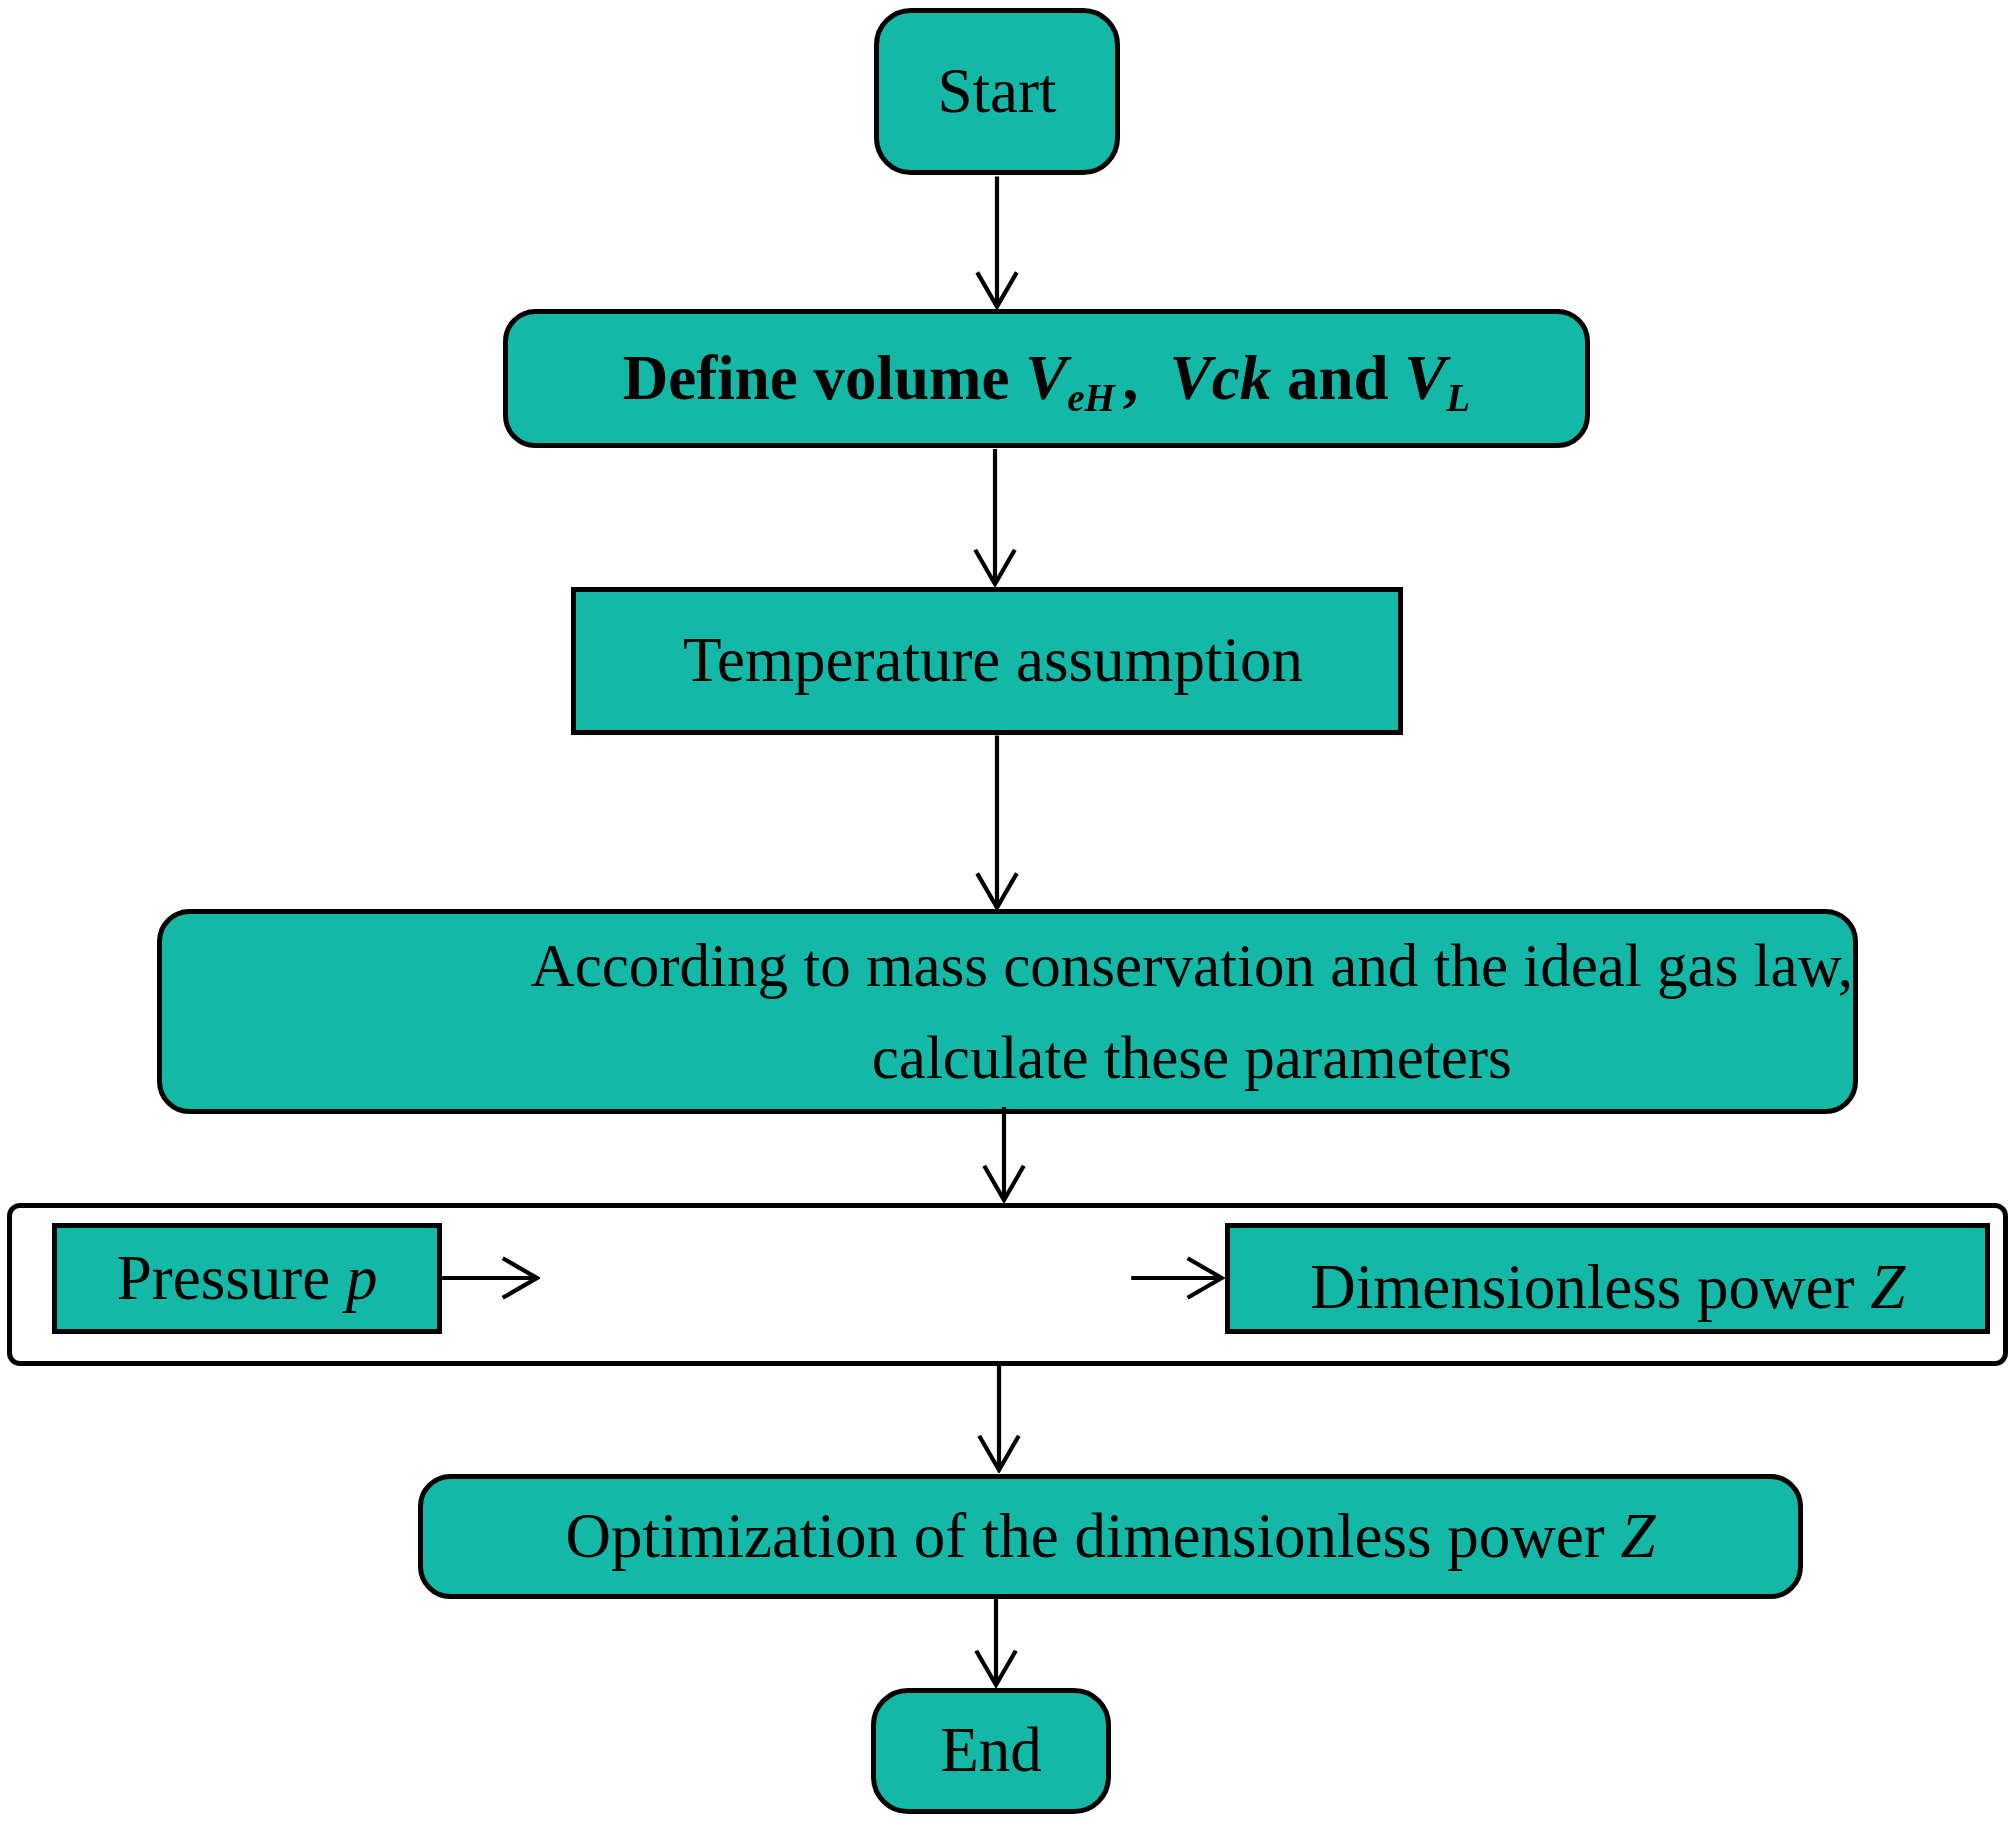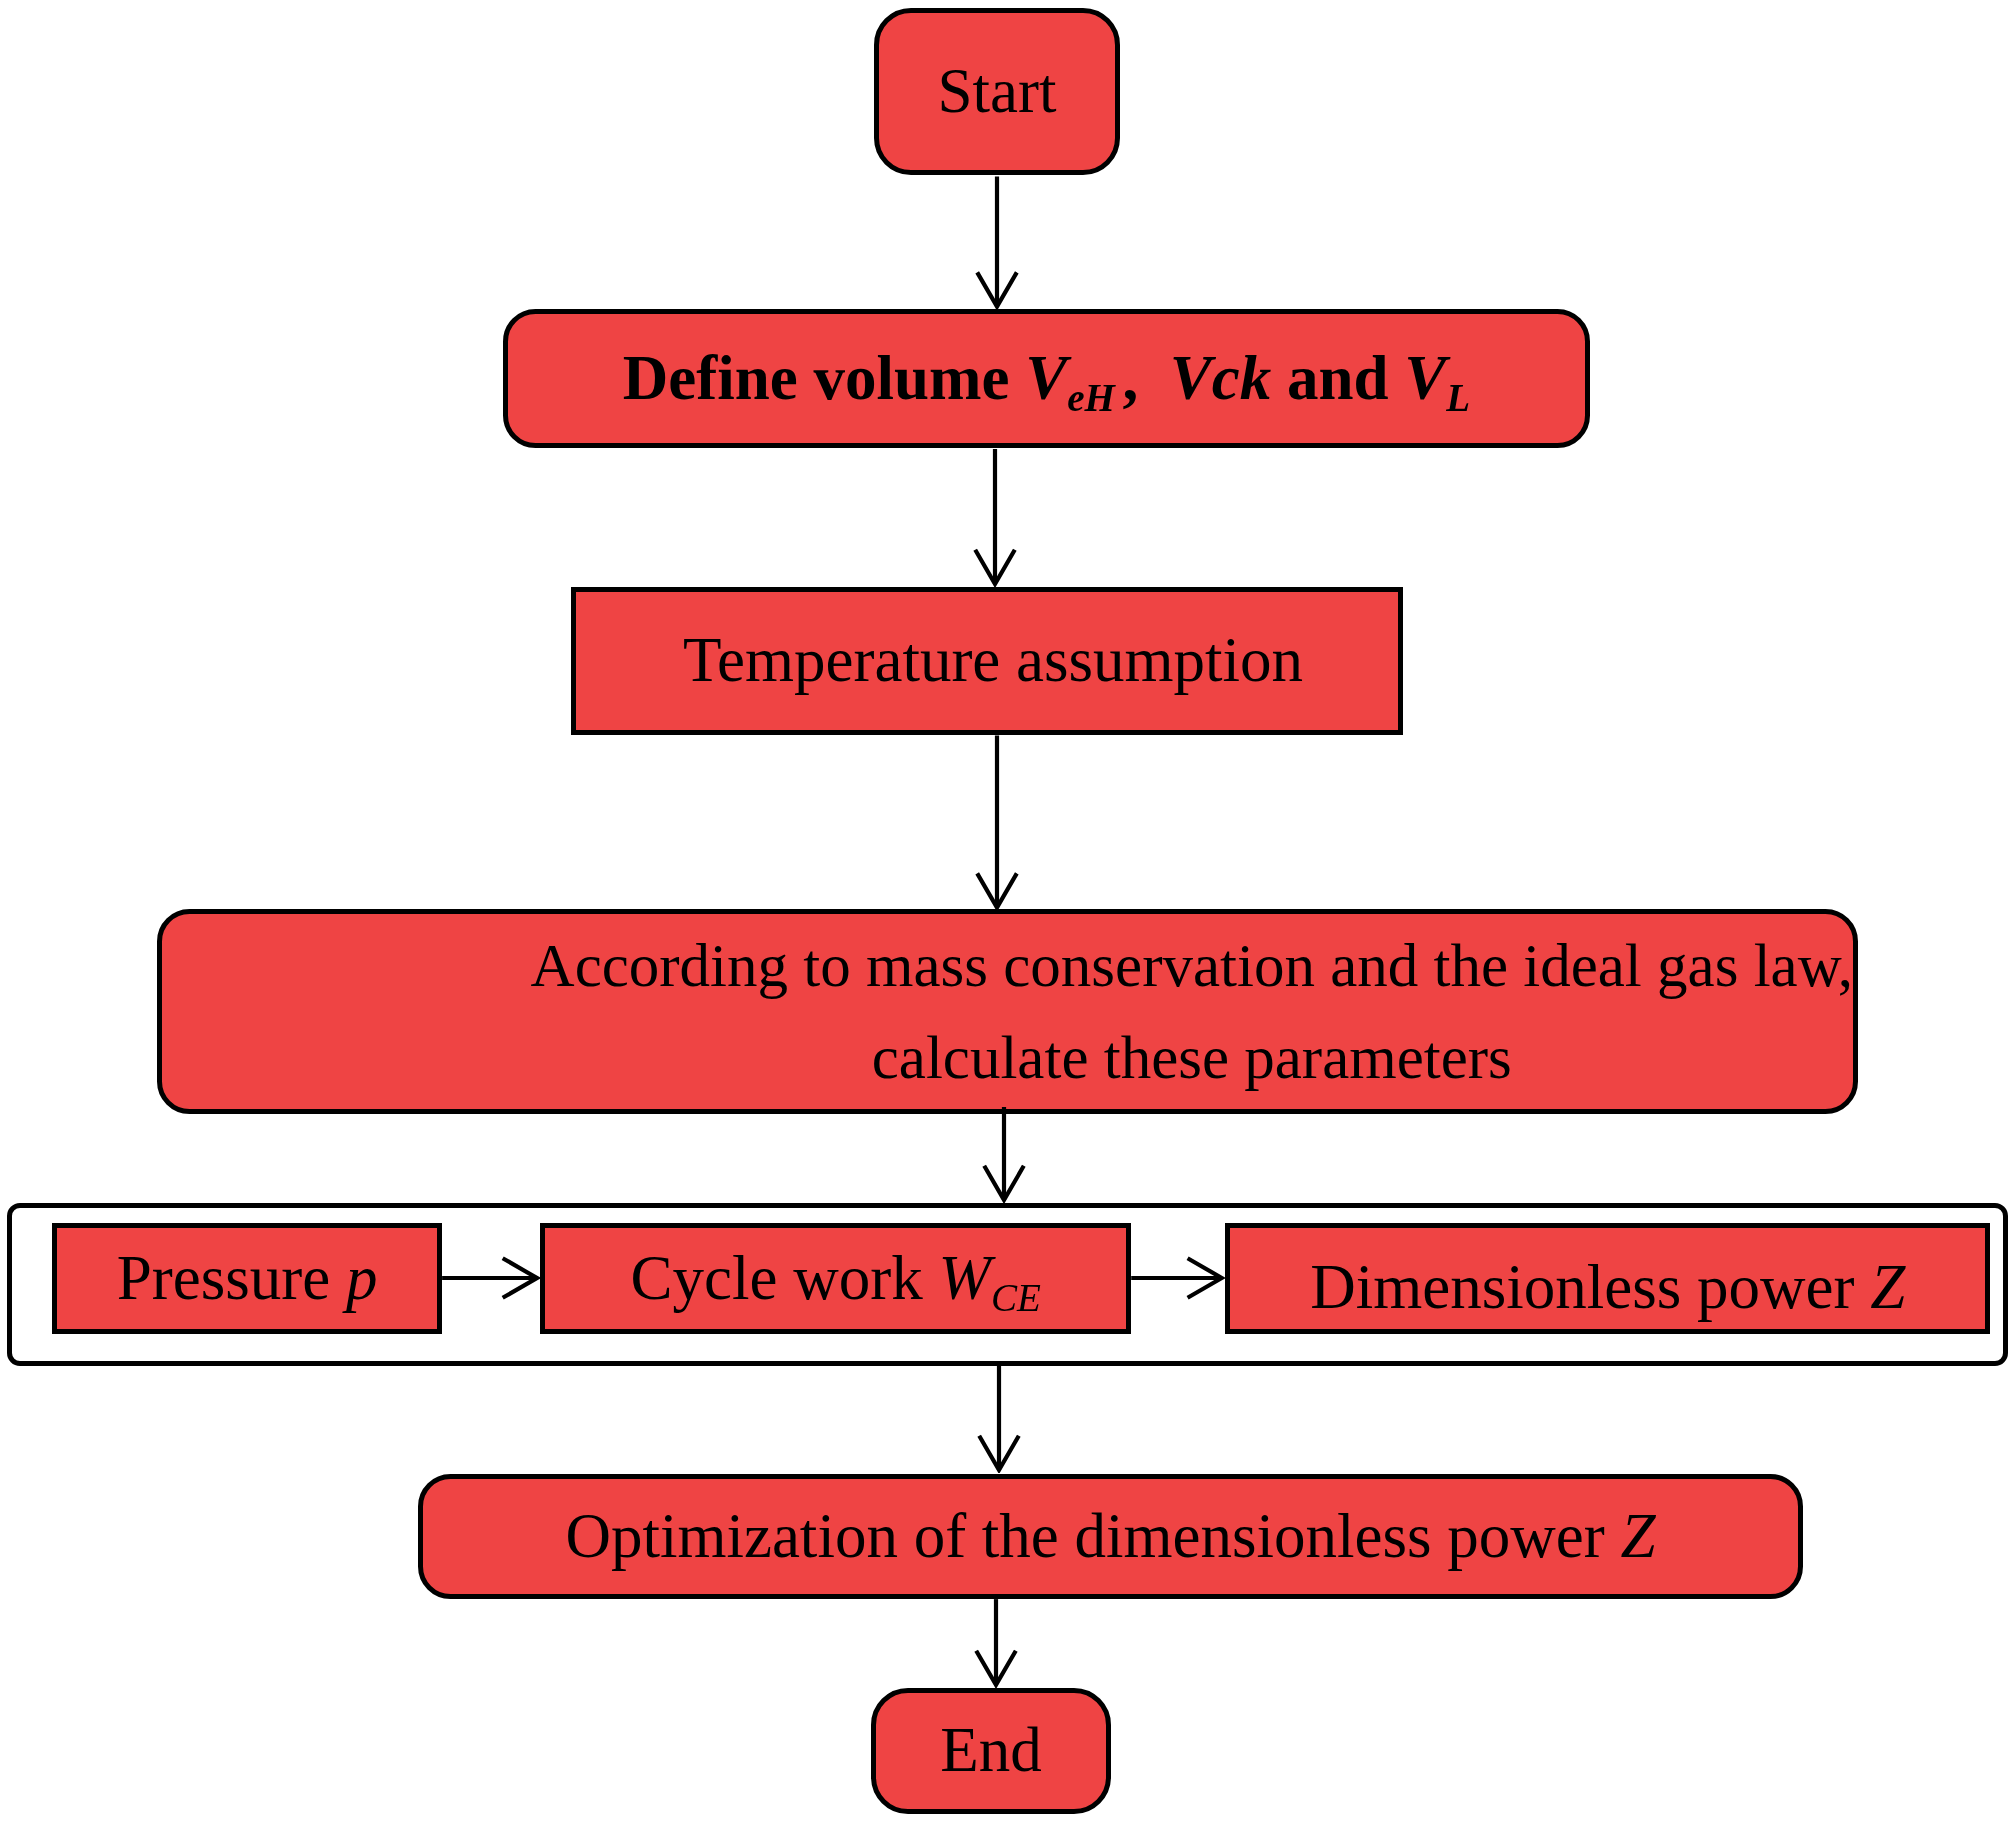--- a/index.html
+++ b/index.html
@@ -5,21 +5,21 @@
   html,body{margin:0;padding:0;background:#ffffff;}
   body{
     width:2015px;height:1823px;
     font-family:"Liberation Serif","DejaVu Serif",serif;
     color:#000;
   }
   .canvas{position:relative;width:2015px;height:1823px;background:#fff;overflow:hidden;}
 
   .node{
     position:absolute;box-sizing:border-box;
-    border:5.4px solid #000;background:#ef4444;
+    border:5.4px solid #000;background:#14b8a6;
     display:flex;align-items:center;justify-content:center;
     text-align:center;font-size:63px;line-height:1.3;
   }
   .terminator{border-radius:37px;}
   .rounded{border-radius:32.5px;}
   .group{
     position:absolute;box-sizing:border-box;
     border:5.4px solid #000;background:#fff;
   }
   .lbl{display:inline-block;white-space:nowrap;}
@@ -101,23 +101,20 @@
 
     <div class="node" id="node-pressure">
       <span class="lbl"><span>Pressure </span><span class="var">p</span></span>
     </div>
 
     <svg class="edge" id="edge-p-c" width="98" height="48" viewBox="0 0 163 80">
       <line x1="0" y1="40" x2="158" y2="40"></line>
       <polyline points="101,7 158,40 101,73"></polyline>
     </svg>
 
-    <div class="node" id="node-cycle">
-      <span class="lbl"><span>Cycle work </span><span class="var">W</span><sub class="vsub">CE</sub></span>
-    </div>
 
     <svg class="edge" id="edge-c-d" width="94" height="48" viewBox="0 0 156 80">
       <line x1="0" y1="40" x2="151" y2="40"></line>
       <polyline points="94,7 151,40 94,73"></polyline>
     </svg>
 
     <div class="node" id="node-dimensionless">
       <span class="lbl"><span>Dimensionless power </span><span class="var">Z</span></span>
     </div>
 

